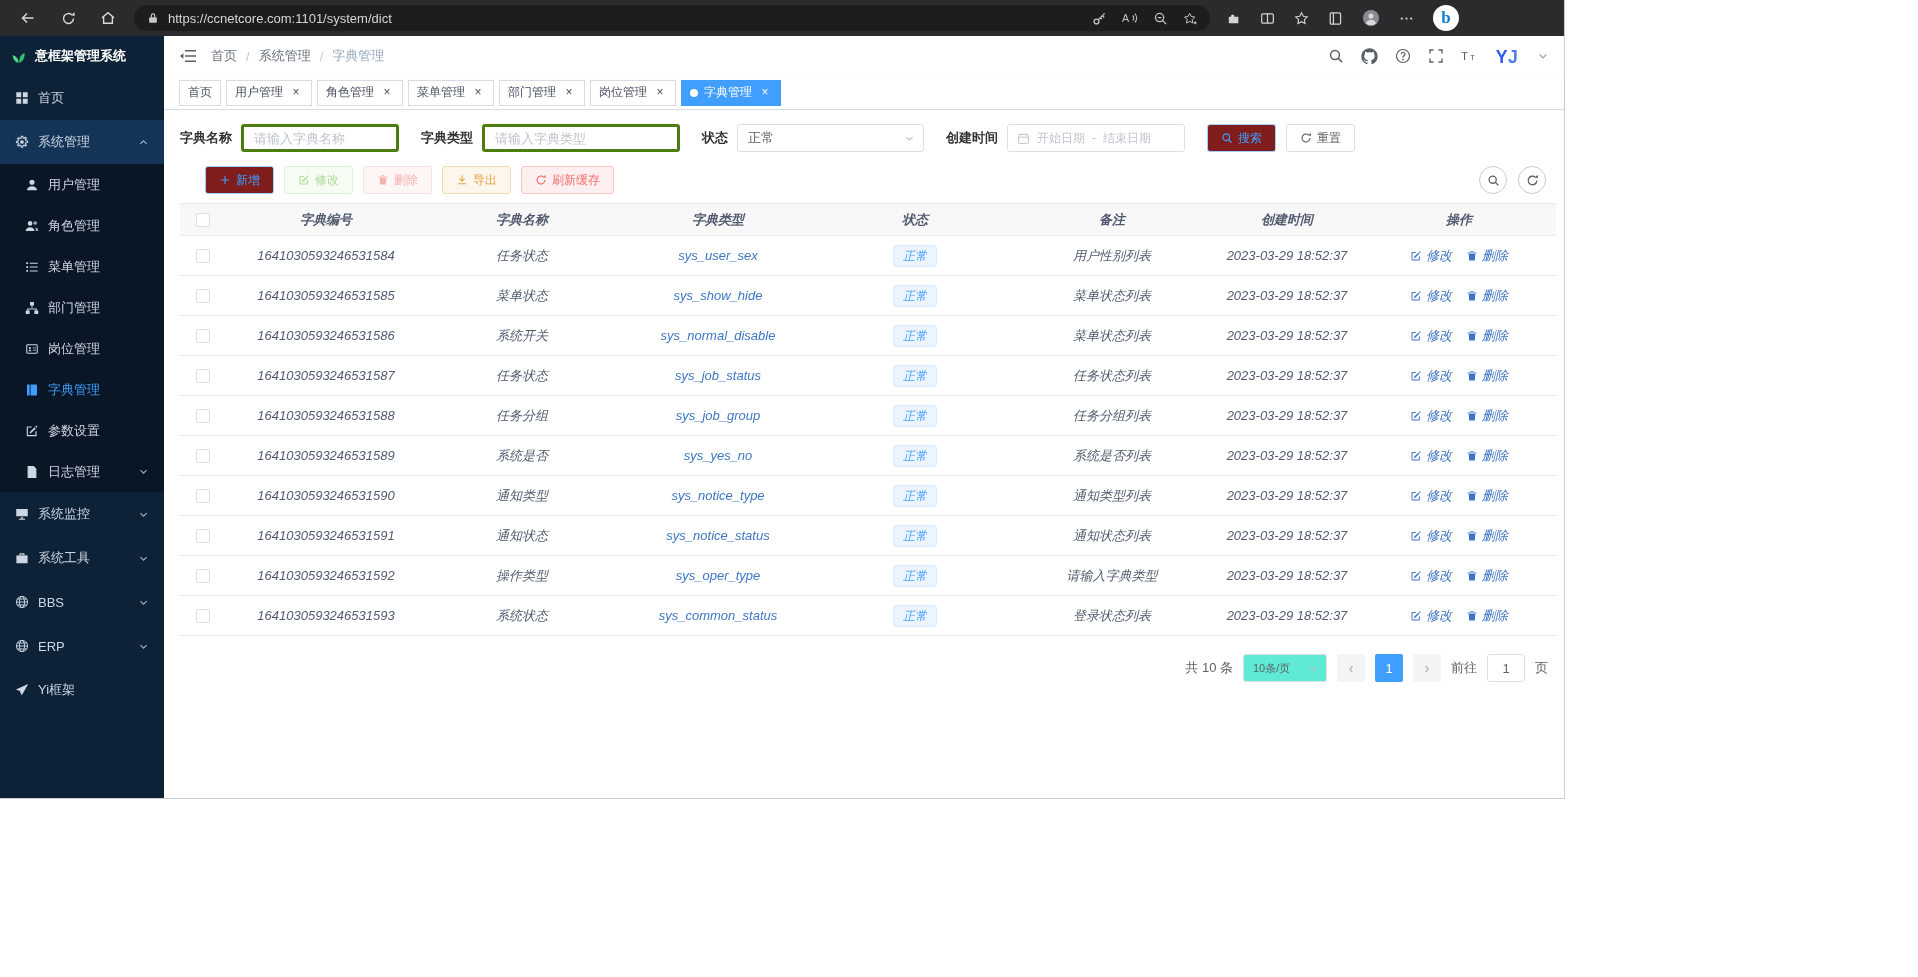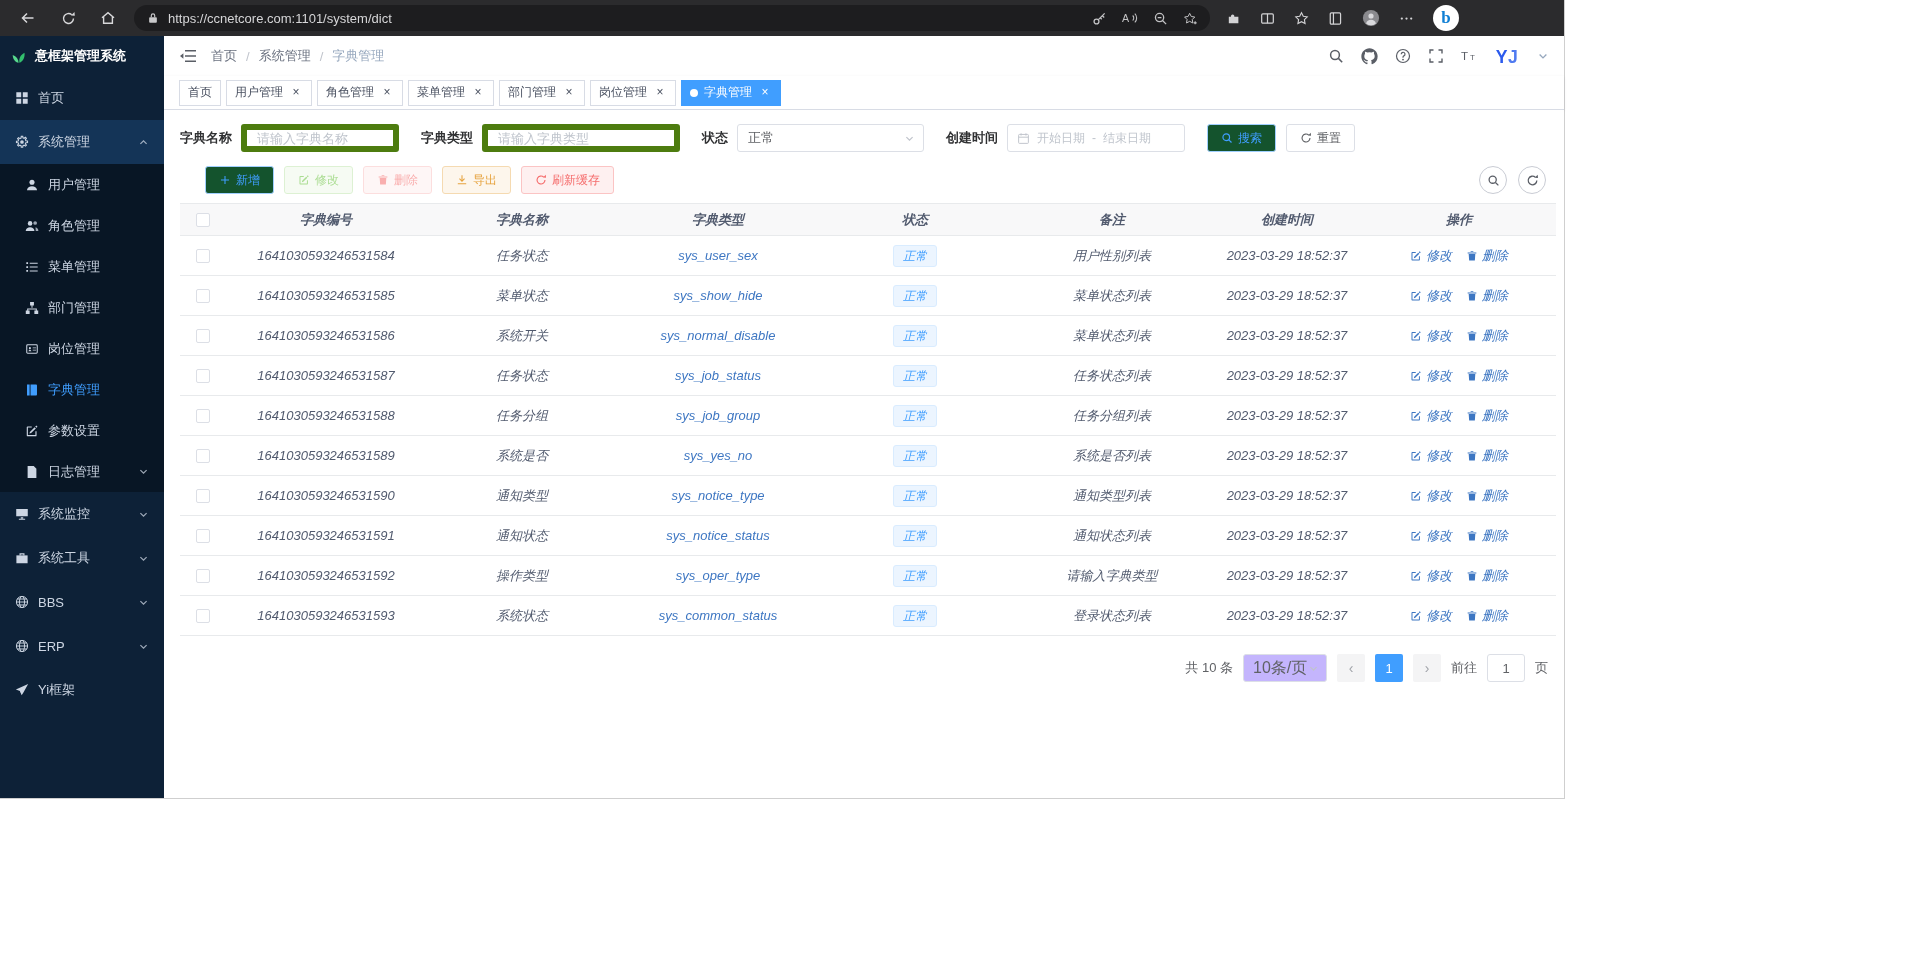--- a/index.html
+++ b/index.html
@@ -52,31 +52,31 @@
   .tag-tab.active { background:#409eff; border-color:#409eff; color:#fff; }
   .tag-tab .dot { width:8px; height:8px; border-radius:50%; background:#fff; margin-right:2px; }
   .tab-close { font-size:12px; width:14px; height:14px; line-height:13px; text-align:center; border-radius:50%; margin-left:2px; }
 
   .content { flex:1; padding:12px 12px 0 16px; background:#fff; overflow:hidden; }
 
   
   .search-row { display:flex; align-items:center; font-size:13px; margin-top:2px; }
   .f-label { font-weight:bold; color:#303133; margin-right:9px; white-space:nowrap; }
   .gap { width:22px; flex:0 0 22px; }
-  input.text { width:158px; height:28px; border:6px solid #4d7c0f; border-radius:3px; padding:0 10px; font-size:13px; color:#606266; outline:none; font-family:inherit; }
+  input.text { width:158px; height:28px; border:3px solid #4d7c0f; border-radius:3px; padding:0 10px; font-size:13px; color:#606266; outline:none; font-family:inherit; }
   input.text.w200 { width:198px; }
   input::placeholder { color:#bfc4cc; }
   .select { width:187px; height:28px; border:1px solid #dcdfe6; border-radius:3px; display:flex; align-items:center; padding:0 8px 0 10px; color:#606266; font-size:13px; background:#fff; cursor:pointer; }
   .select .caret { margin-left:auto; color:#c0c4cc; font-size:11px; }
   .daterange { width:178px; height:28px; border:1px solid #dcdfe6; border-radius:3px; display:flex; align-items:center; gap:7px; padding:0 9px; color:#bfc4cc; font-size:12px; background:#fff; }
   .daterange .cal { color:#c0c4cc; font-size:13px; }
 
   .btn { height:28px; padding:0 13px; border:1px solid #dcdfe6; border-radius:3px; background:#fff; color:#606266; font-size:12px; display:inline-flex; align-items:center; gap:5px; cursor:pointer; white-space:nowrap; font-family:inherit; }
   .btn .icn { font-size:12px; }
-  .btn-primary-plain { color:#409eff; background:#14532d; border-color:#a0cfff; }
+  .btn-primary-plain { color:#409eff; background:#7f1d1d; border-color:#a0cfff; }
   .btn-success-plain { color:#67c23a; background:#f0f9eb; border-color:#c2e7b0; }
   .btn-danger-plain  { color:#f56c6c; background:#fef0f0; border-color:#fbc4c4; }
   .btn-warning-plain { color:#e6a23c; background:#fdf6ec; border-color:#f5dab1; }
   .btn.disabled { opacity:.55; cursor:not-allowed; }
 
   .toolbar-row { display:flex; align-items:center; gap:10px; margin-top:14px;padding-left:25px; }
   .mini-circles { margin-left:auto; display:flex; gap:11px; padding-right:6px; }
   .circle-btn { width:28px; height:28px; border:1px solid #c9ccd4; border-radius:50%; background:#fff; color:#5a5e66; display:flex; align-items:center; justify-content:center; cursor:pointer; }
 
   
@@ -85,21 +85,21 @@
   table.grid tbody td { height:40px; text-align:center; border-bottom:1px solid #e8eaec; padding:0 4px; overflow:hidden; white-space:nowrap; }
   .cb { width:14px; height:14px; border:1px solid #dcdfe6; border-radius:2px; background:#fff; margin:0 auto; cursor:pointer; }
   .tag { display:inline-block; padding:0 9px; height:22px; line-height:20px; background:#ecf5ff; border:1px solid #d9ecff; color:#409eff; border-radius:3px; font-size:12px; }
   .lnk { color:#3d76c2; cursor:pointer; }
   .op { color:#3d76c2; cursor:pointer; display:inline-flex; align-items:center; gap:4px; }
   .op .icn { font-size:12px; }
   .op + .op { margin-left:14px; }
 
   
   .pagination { display:flex; align-items:center; justify-content:flex-end; gap:10px; margin-top:18px; font-size:13px; color:#606266; padding-right:4px; }
-  .psize { width:84px; height:28px; border:1px solid #dcdfe6; border-radius:3px; display:flex; align-items:center; padding:0 7px 0 9px; font-size:16px; color:#606266; background:#c4b5fd; cursor:pointer; }
+  .psize { width:84px; height:28px; border:1px solid #dcdfe6; border-radius:3px; display:flex; align-items:center; padding:0 7px 0 9px; font-size:11px; color:#606266; background:#5eead4; cursor:pointer; }
   .psize .caret { margin-left:auto; color:#c0c4cc; font-size:11px; }
   .pbtn { min-width:28px; height:28px; background:#f4f4f5; border-radius:2px; display:flex; align-items:center; justify-content:center; color:#a0a3a9; font-size:14px; cursor:pointer; }
   .pbtn.cur { background:#409eff; color:#fff; font-size:13px; }
   .goto-input { width:38px; height:28px; border:1px solid #dcdfe6; border-radius:3px; text-align:center; font-size:13px; color:#606266; outline:none; font-family:inherit; }
 </style>
 </head>
 <body>
 
 <div class="window">
 

